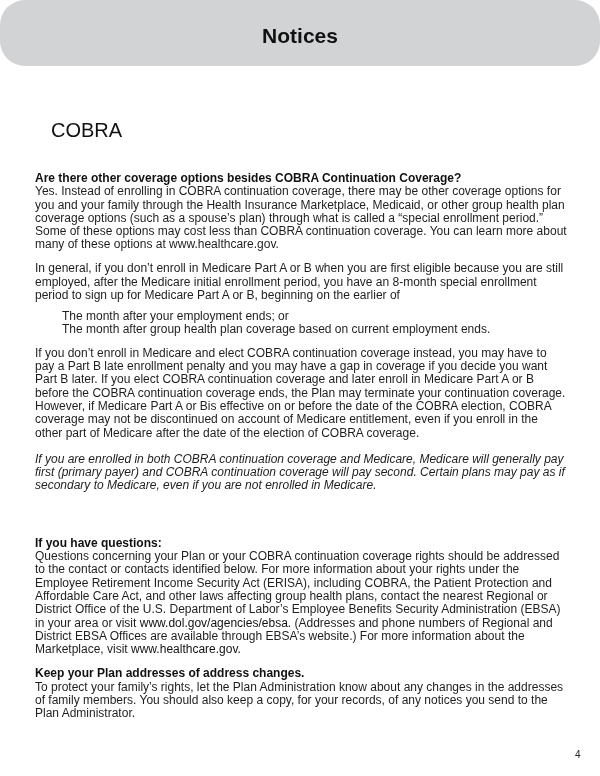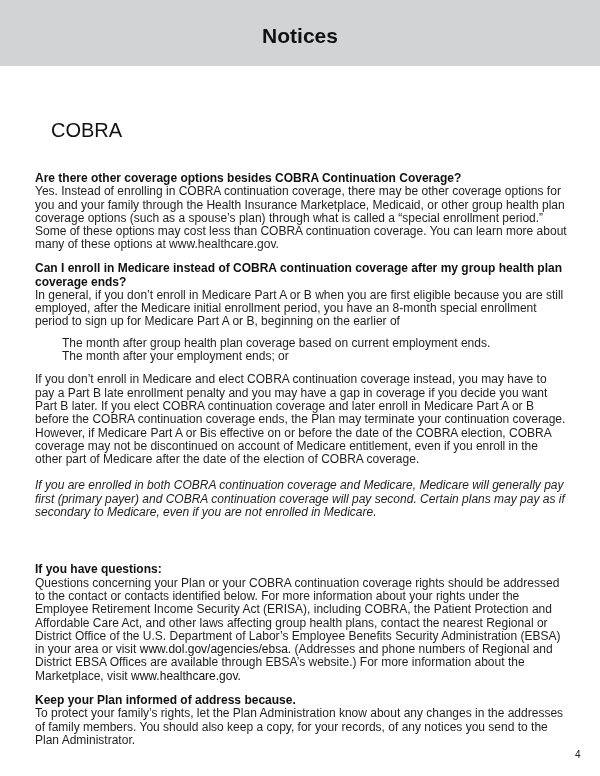--- a/index.html
+++ b/index.html
@@ -2,21 +2,21 @@
 <html><head>
   <meta charset="utf-8">
   <style>
     html, body { margin: 0; padding: 0; }
     body {
       width: 600px; height: 776px; position: relative; background: #ffffff;
       font-family: "Liberation Sans", sans-serif; color: #1a1a1a; overflow: hidden;
     }
     .header {
       position: absolute; left: 0; top: 0; width: 600px; height: 66px;
-      background: #d2d3d5; display: flex; align-items: center; justify-content: center;
+      background: #d2d3d5; display: flex; align-items: center; justify-content: center; border-radius: 25px;
     }
     .header h1 {
       margin: 0; font-size: 21px; font-weight: bold; color: #111; position: relative; top: 3px;
     }
     .section-title {
       position: absolute; left: 35px; top: 103px; font-size: 20px; color: #111; margin: 16px; font-weight: normal;
     }
     .content {
       position: absolute; left: 35px; top: 172px; width: 532px;
       font-size: 12px; line-height: 13.3px; color: #1e1e1e;
@@ -41,35 +41,34 @@
 <h2 class="section-title">COBRA</h2>
 
 <div class="content">
 
   <div class="block">
     <span class="q">Are there other coverage options besides COBRA Continuation Coverage?</span>
     <p>Yes. Instead of enrolling in COBRA continuation coverage, there may be other coverage options for you and your family through the Health Insurance Marketplace, Medicaid, or other group health plan coverage options (such as a spouse’s plan) through what is called a “special enrollment period.” Some of these options may cost less than COBRA continuation coverage. You can learn more about many of these options at www.healthcare.gov.</p>
   </div>
 
   <div class="block" style="margin-bottom:0;">
-    <span class="q">Can I enroll in Medicare instead of COBRA continuation coverage after my group health plan coverage ends?</span>
     <p>In general, if you don’t enroll in Medicare Part A or B when you are first eligible because you are still employed, after the Medicare initial enrollment period, you have an 8-month special enrollment period to sign up for Medicare Part A or B, beginning on the earlier of</p>
     <div class="list">
+      <div>The month after your employment ends; or</div>
       <div>The month after group health plan coverage based on current employment ends.</div>
-      <div>The month after your employment ends; or</div>
     </div>
     <p class="block" style="margin-bottom:13px;">If you don’t enroll in Medicare and elect COBRA continuation coverage instead, you may have to pay a Part B late enrollment penalty and you may have a gap in coverage if you decide you want Part B later. If you elect COBRA continuation coverage and later enroll in Medicare Part A or B before the COBRA continuation coverage ends, the Plan may terminate your continuation coverage. However, if Medicare Part A or Bis effective on or before the date of the COBRA election, COBRA coverage may not be discontinued on account of Medicare entitlement, even if you enroll in the other part of Medicare after the date of the election of COBRA coverage.</p>
     <p class="block" style="margin-bottom:24px;font-style:italic;">If you are enrolled in both COBRA continuation coverage and Medicare, Medicare will generally pay first (primary payer) and COBRA continuation coverage will pay second. Certain plans may pay as if secondary to Medicare, even if you are not enrolled in Medicare.</p>
   </div>
 
   <div class="block" style="margin-bottom:11px;margin-top:44px;">
     <span class="q">If you have questions:</span>
     <p><span>Questions concerning your Plan or your COBRA continuation coverage rights should be addressed to the contact or contacts identified below. For more information about your rights under the Employee Retirement Income Security Act (ERISA), including COBRA, the Patient Protection and Affordable Care Act, and other laws affecting group health plans, contact the nearest Regional or District Office of the U.S. Department of Labor’s Employee Benefits Security Administration (EBSA) in your area or visit </span><b class="link">www.dol.gov/agencies/ebsa.</b><span> (Addresses and phone numbers of Regional and District EBSA Offices are available through EBSA’s website.) For more information about the Marketplace, visit </span><b class="link">www.healthcare.gov.</b></p>
   </div>
 
   <div class="block">
-    <span class="q">Keep your Plan informed of address because.</span>
+    <span class="q">Keep your Plan addresses of address changes.</span>
     <p>To protect your family’s rights, let the Plan Administration know about any changes in the addresses of family members. You should also keep a copy, for your records, of any notices you send to the Plan Administrator.</p>
   </div>
 
 </div>
 
 <div class="page-number">4</div>
 
 </body></html>

